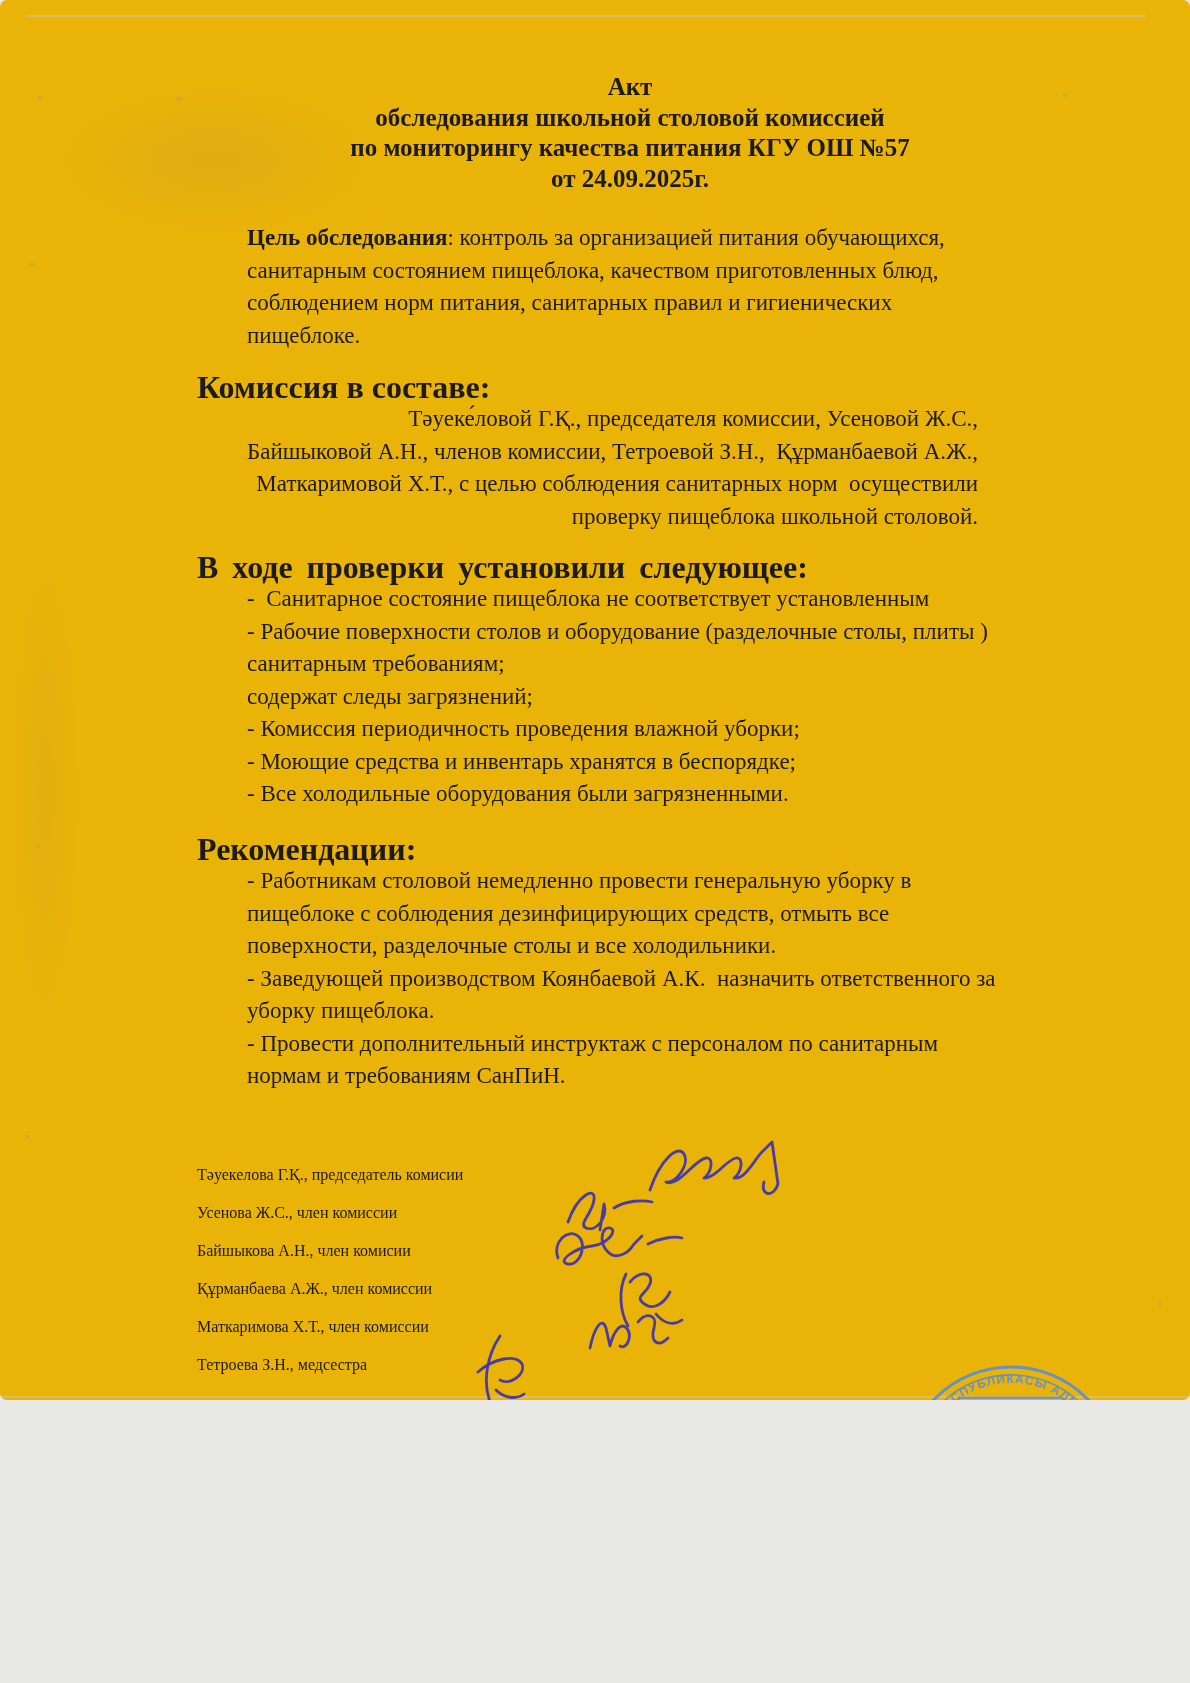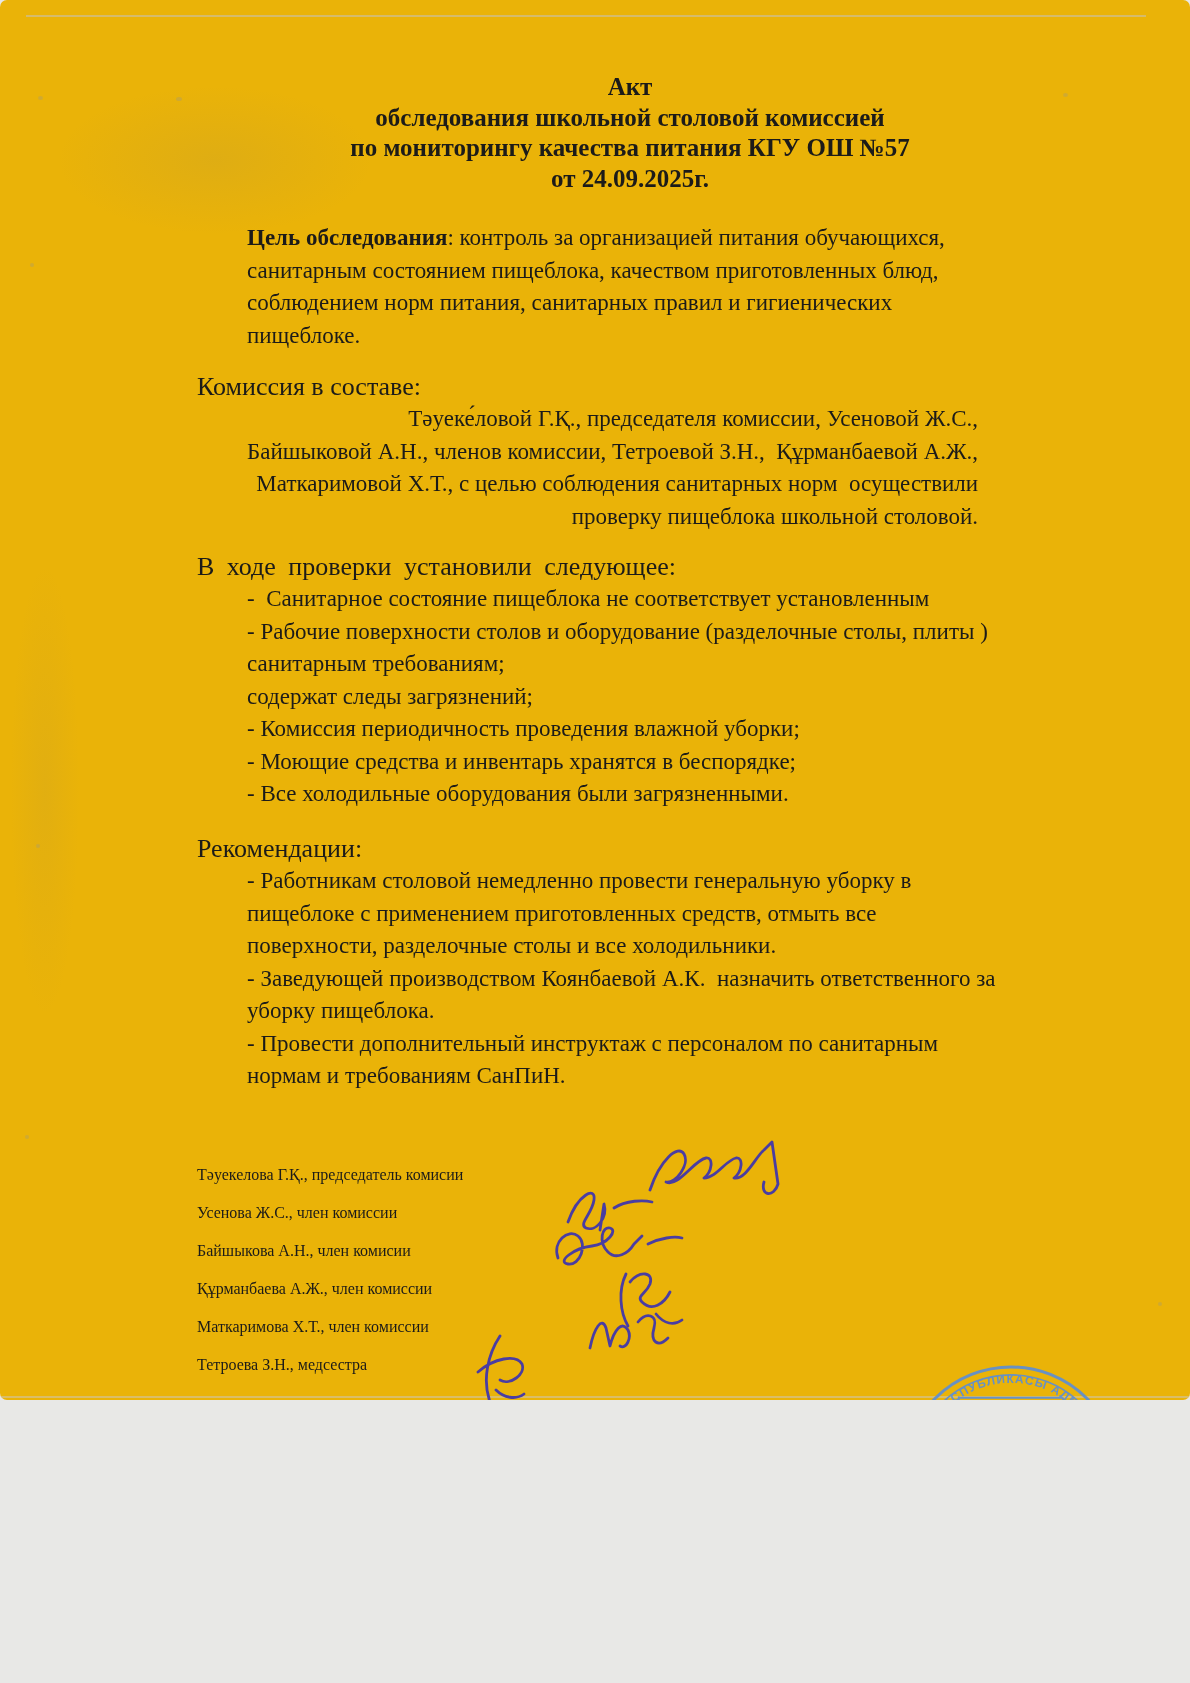--- a/index.html
+++ b/index.html
@@ -16,21 +16,21 @@
   .blotch.b2{left:10px;top:560px;width:70px;height:460px;background:radial-gradient(ellipse,rgba(125,122,115,.08),rgba(125,122,115,0) 70%);}
   .speck{position:absolute;border-radius:50%;background:#96958f;opacity:.3;}
 
   
   .title{position:absolute;left:190px;top:72px;width:880px;text-align:center;
          font-weight:bold;font-size:25px;line-height:30.5px;}
   .block{position:absolute;left:211px;font-size:23px;line-height:32.5px;margin-left:36px;}
   .line{white-space:pre;}
   .indent{text-indent:40px;}
   .b{font-weight:bold;}
-  .heading{position:absolute;left:197px;font-size:26px;font-weight:normal;line-height:32px;white-space:pre;}
+  .heading{position:absolute;left:197px;font-size:32px;font-weight:bold;line-height:32px;white-space:pre;}
   .spread{word-spacing:6px;}
 
   
   .sig-block{position:absolute;left:197px;top:1156px;font-size:16px;}
   .sig-row{height:38px;line-height:38px;white-space:pre;}
   .ink{position:absolute;pointer-events:none;}
   .ink path{fill:none;stroke:#4a3da2;stroke-width:2.8;stroke-linecap:round;stroke-linejoin:round;}
   .ink.dark path{stroke:#4e3f9e;stroke-width:3.2;}
 
   
@@ -92,21 +92,21 @@
     <div class="line">санитарным требованиям;</div>
     <div class="line">содержат следы загрязнений;</div>
     <div class="line">- Комиссия периодичность проведения влажной уборки;</div>
     <div class="line">- Моющие средства и инвентарь хранятся в беспорядке;</div>
     <div class="line">- Все холодильные оборудования были загрязненными.</div>
   </div>
 
   <div class="heading" style="top:833px;">Рекомендации:</div>
   <div class="block" style="top:865px;">
     <div class="line">- Работникам столовой немедленно провести генеральную уборку в</div>
-    <div class="line">пищеблоке с применением приготовленных средств, отмыть все</div>
+    <div class="line">пищеблоке с соблюдения дезинфицирующих средств, отмыть все</div>
     <div class="line">поверхности, разделочные столы и все холодильники.</div>
     <div class="line">- Заведующей производством Коянбаевой А.К.  назначить ответственного за</div>
     <div class="line">уборку пищеблока.</div>
     <div class="line">- Провести дополнительный инструктаж с персоналом по санитарным</div>
     <div class="line">нормам и требованиям СанПиН.</div>
   </div>
 
   <div class="sig-block">
     <div class="sig-row">Тәуекелова Г.Қ., председатель комисии</div>
     <div class="sig-row">Усенова Ж.С., член комиссии</div>

